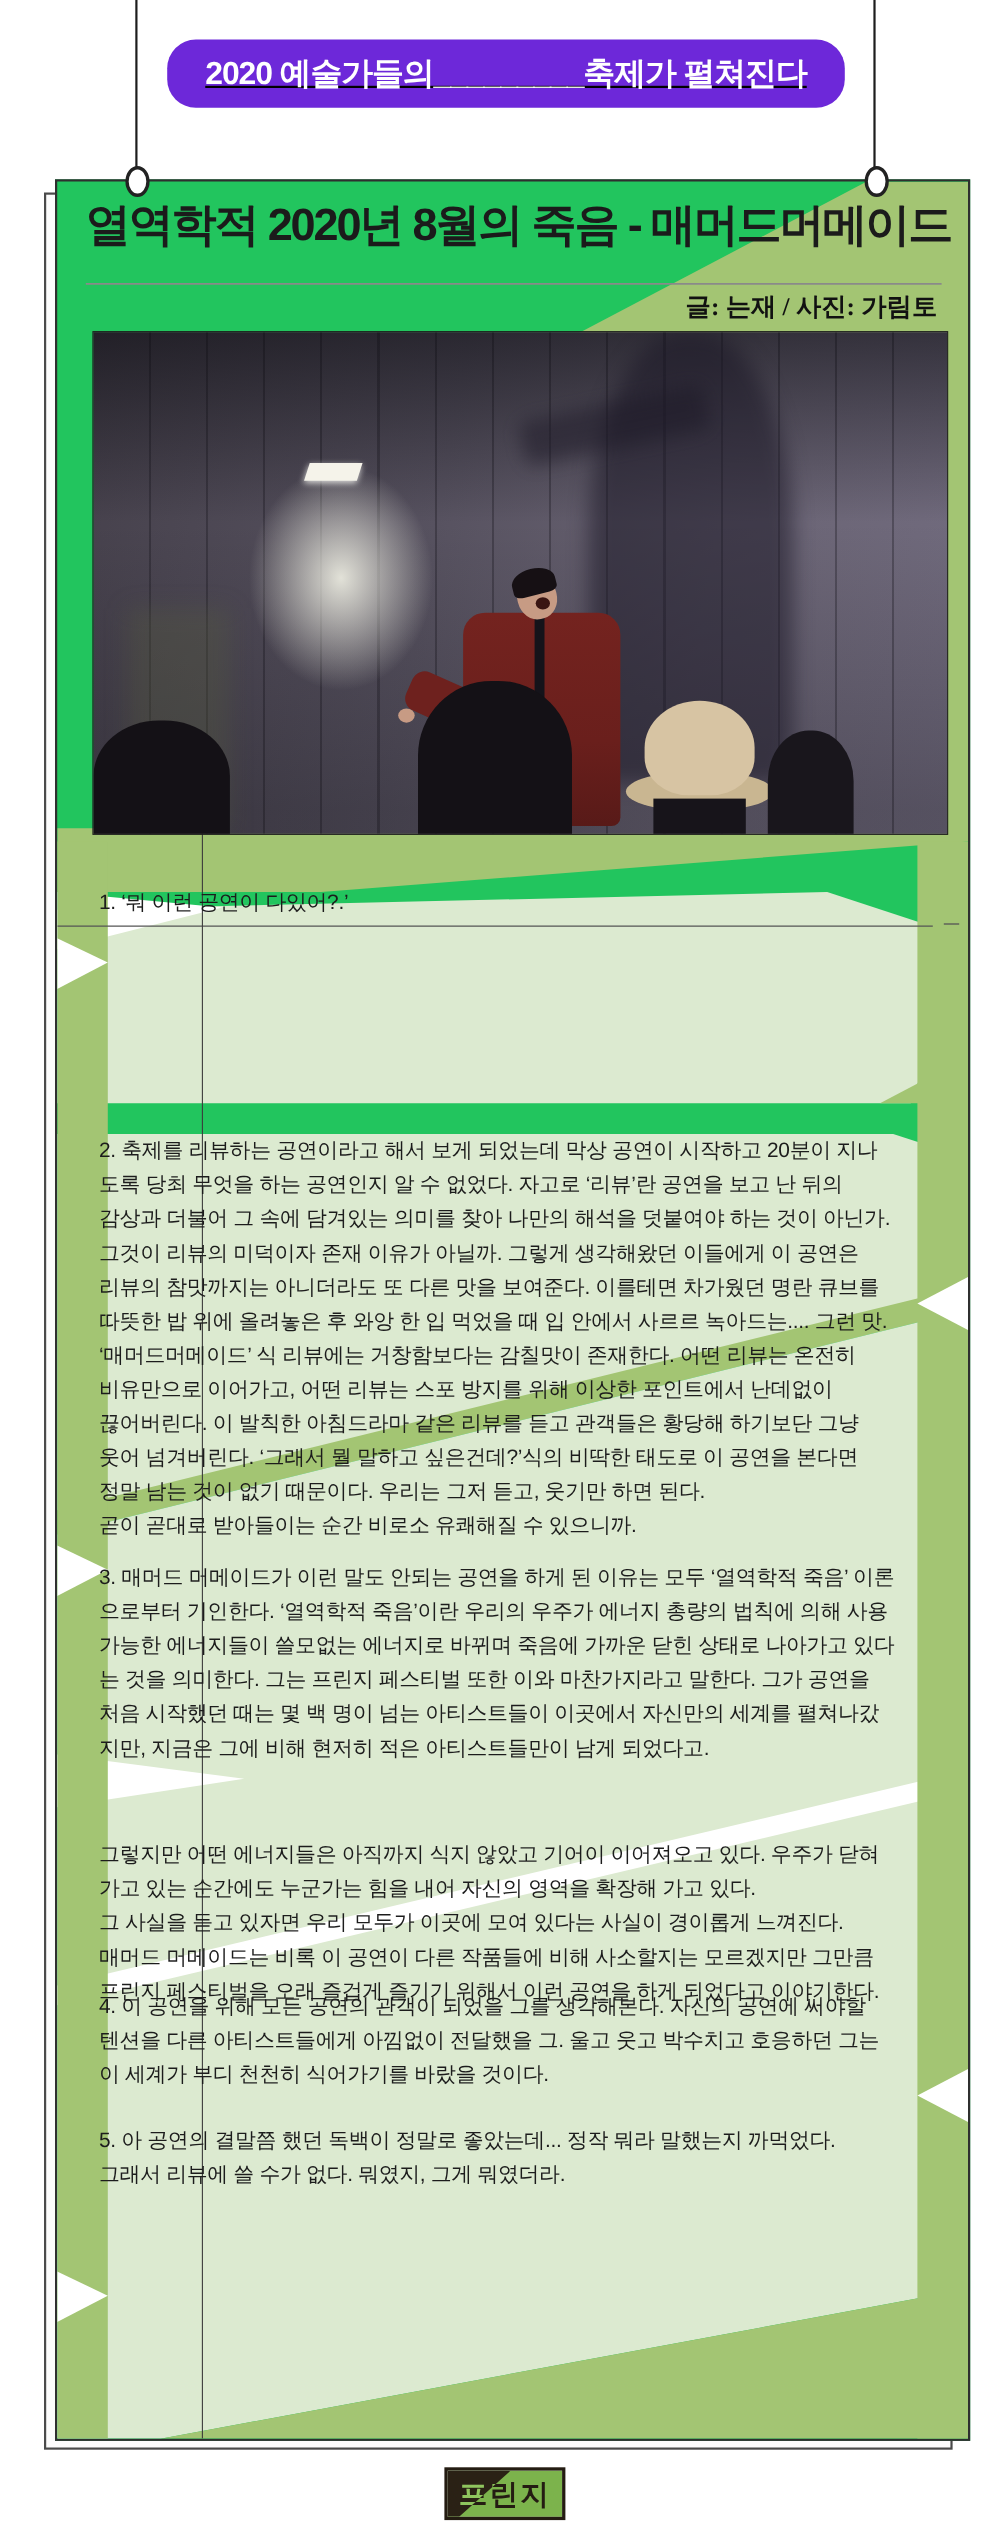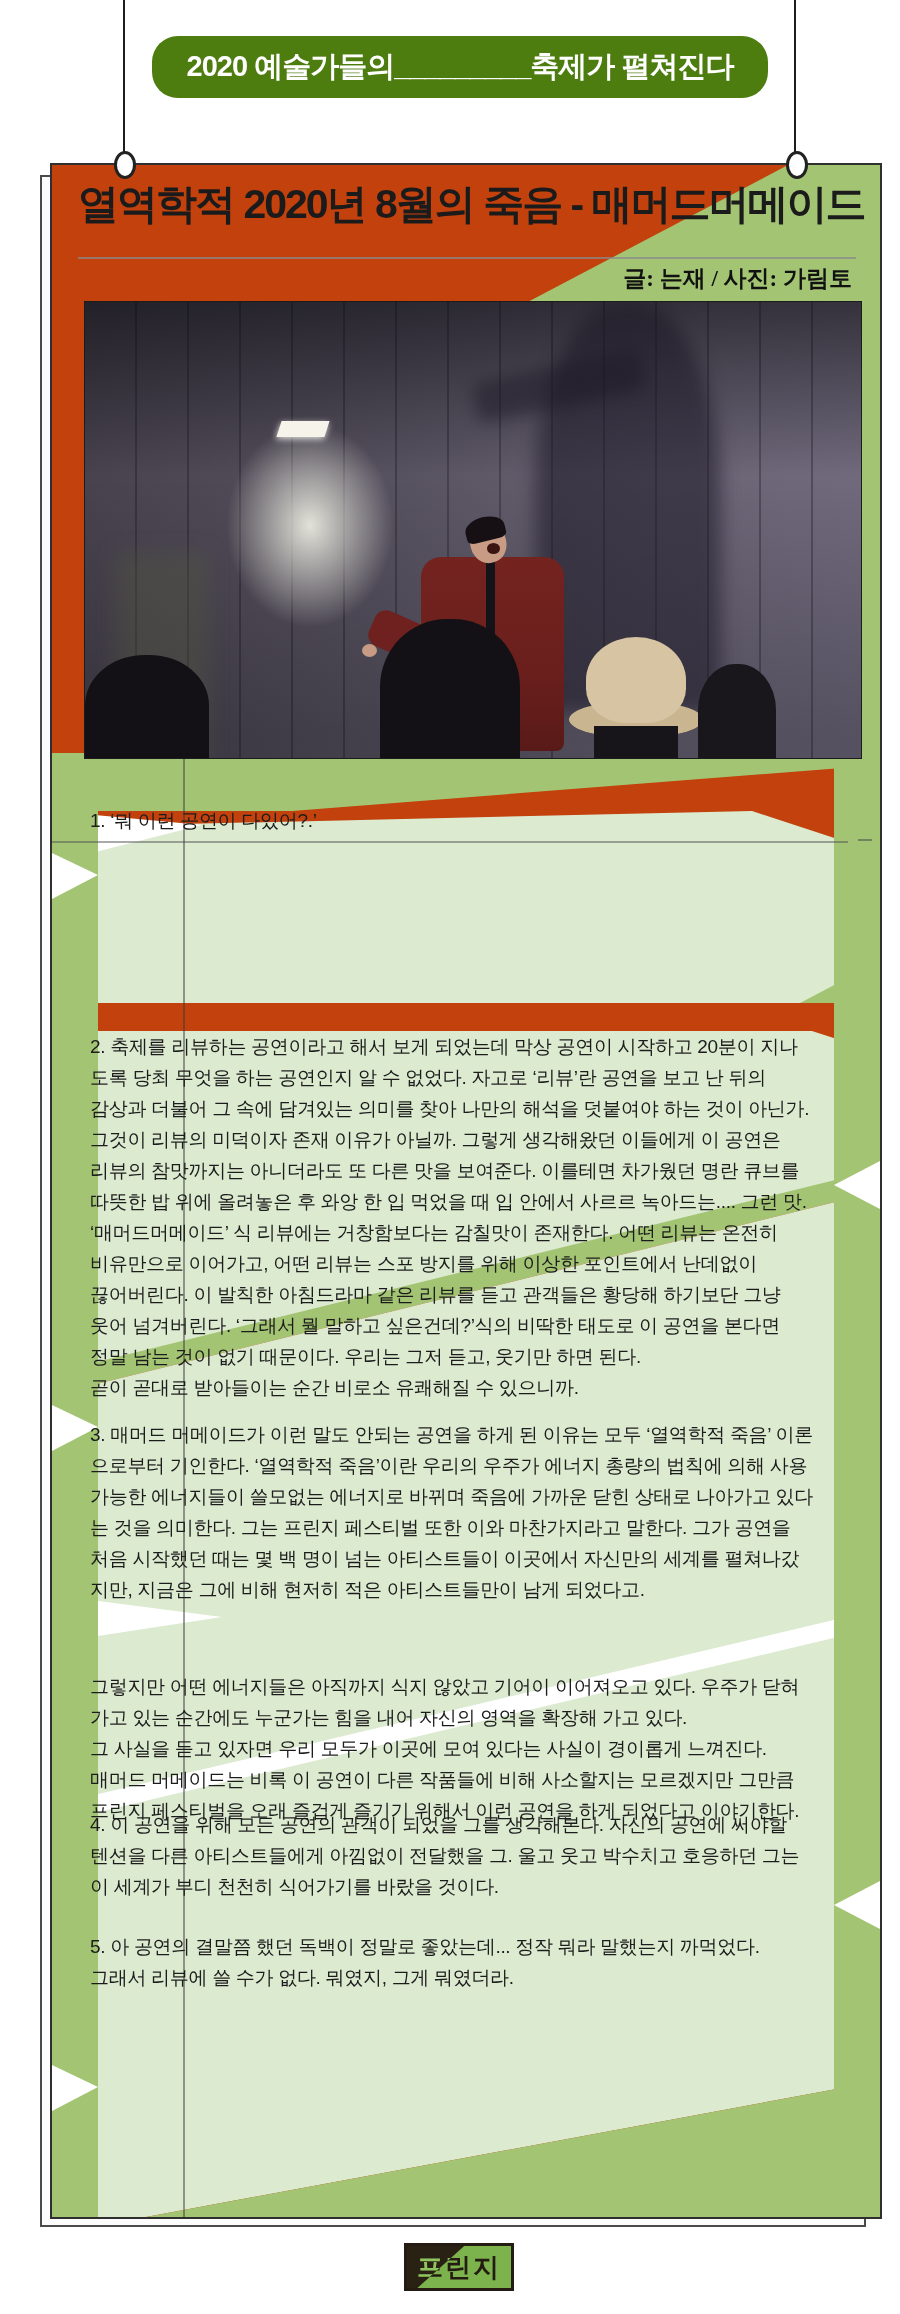--- a/index.html
+++ b/index.html
@@ -12,21 +12,21 @@
   .pin{position:absolute;top:151px;width:16px;height:22px;background:#fff;border:3px solid #222;border-radius:50%;z-index:6;}
   .pin.left{left:114px;} .pin.right{left:786px;}
 
   
   .banner{position:absolute;left:152px;top:36px;width:616px;height:62px;border-radius:26px;
     display:flex;align-items:center;justify-content:center;z-index:5;}
   .banner span{color:#fff;font-size:29px;font-weight:800;letter-spacing:-1px;}
 
   
   .backsheet{position:absolute;left:40px;top:175px;width:822px;height:2048px;background:#fcfcfc;border:2px solid #4a4a4a;z-index:1;}
-  .card{position:absolute;left:50px;top:163px;width:828px;height:2052px;background:#c2410c;border:2px solid #2f2f2f;z-index:2;overflow:hidden;}
+  .card{position:absolute;left:50px;top:163px;width:828px;height:2052px;background:#22c55e;border:2px solid #2f2f2f;z-index:2;overflow:hidden;}
 
   .deco{position:absolute;left:0;top:0;z-index:0;}
 
   .title{position:absolute;left:26px;top:12px;width:780px;color:#1b1b1b;
     font-size:41px;font-weight:800;letter-spacing:-2px;z-index:3;white-space:nowrap;}
   .byline{position:absolute;right:28px;top:98px;color:#111;font-size:23px;font-weight:700;z-index:3;font-family:Liberation Serif, serif;}
 
   
   .photo{position:absolute;left:32px;top:136px;width:776px;height:456px;z-index:2;overflow:hidden;
     background:linear-gradient(100deg,#46414c 0%,#575260 40%,#6a6474 70%,#716b7e 100%);border:1px solid #1c1c1c;}
@@ -76,21 +76,21 @@
   .logo .txt.darkink{color:#241c12;clip-path:polygon(55% 0,100% 0,100% 100%,10% 100%);}
 </style>
 </head>
 <body>
 
 <div class="page">
 
   <div class="string left"></div>
   <div class="string right"></div>
 
-  <div class="banner" style="background:#4d7c0f;">
+  <div class="banner" style="background:#6d28d9;text-decoration:underline;">
     <span>2020 예술가들의_________축제가 펼쳐진다</span>
   </div>
 
   <div class="backsheet"></div>
 
   <div class="card">
 
     <svg class="deco" width="828" height="2052" viewBox="0 0 828 2052">
       <polygon fill="#a3c573" points="736,0 828,0 828,592 802,592 802,140 470,140"></polygon>
       <polygon fill="#a3c573" points="0,588 828,588 828,600 240,646 0,646"></polygon>

